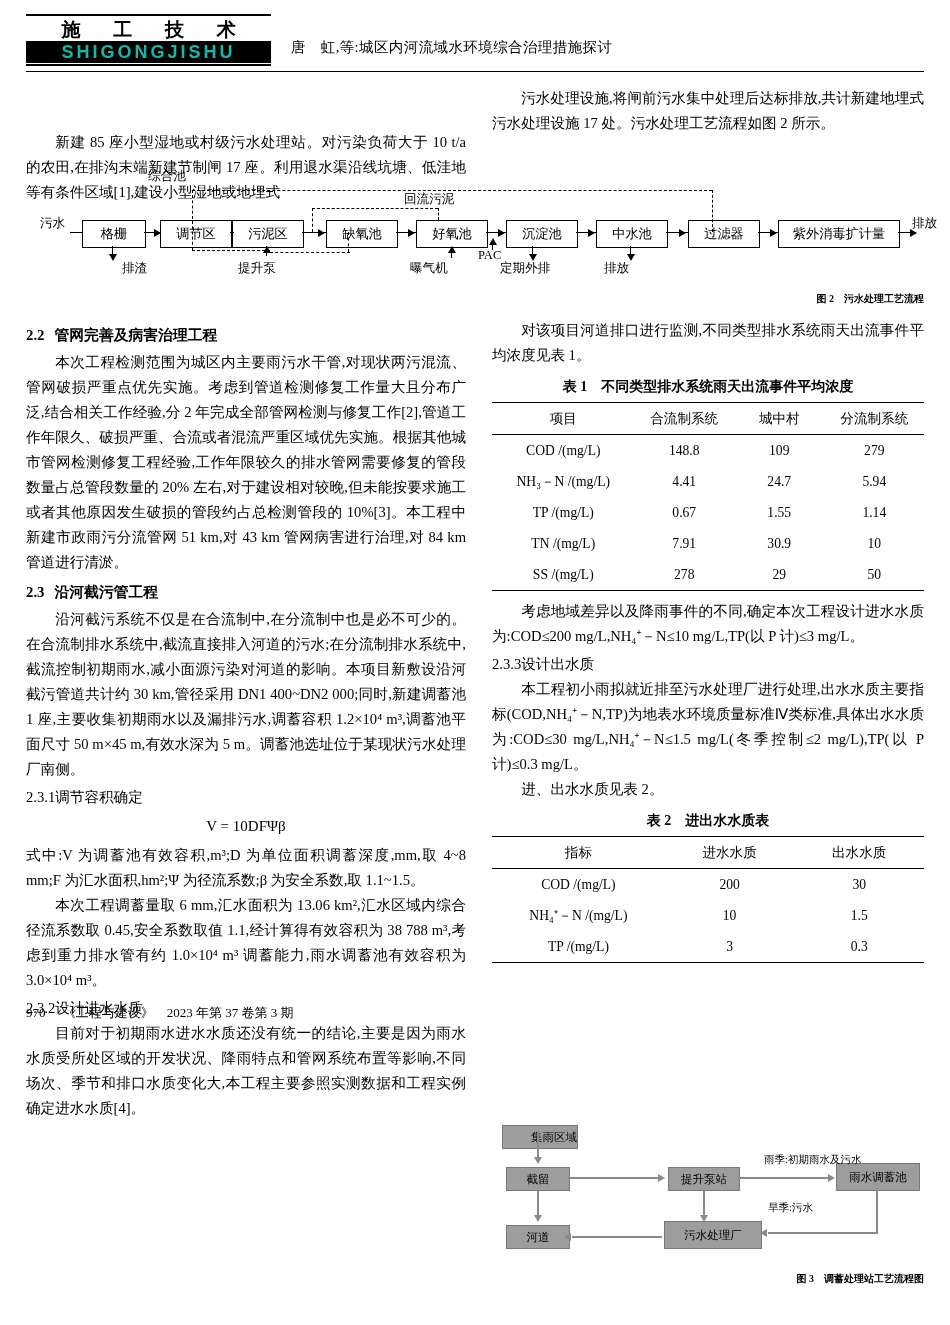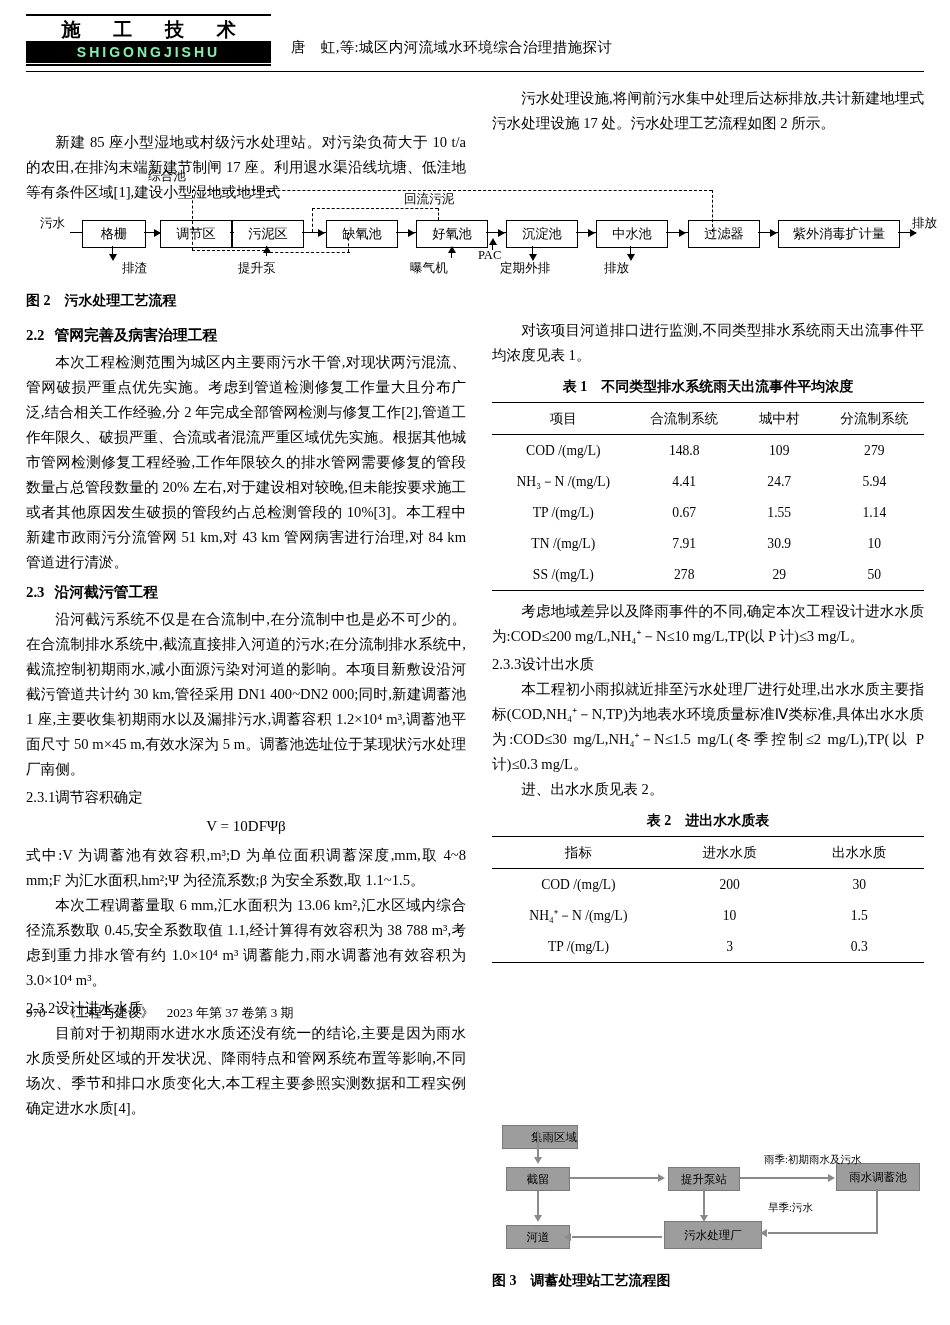--- a/index.html
+++ b/index.html
@@ -25,22 +25,22 @@
     border-top:2px solid #000;border-bottom:2px solid #000;
   }
   .journal-cn{
     position:absolute;left:0;top:1px;width:245px;
     text-align:center;font-size:19px;font-weight:bold;
     letter-spacing:14px;text-indent:14px;
     font-family:"Liberation Serif",serif;
   }
   .journal-en{
     position:absolute;left:0;top:25px;width:245px;height:22px;
-    background:#000;color:#86efac;text-align:center;
-    font-size:14px;font-weight:bold;letter-spacing:3px;
+    background:#000;color:#14b8a6;text-align:center;
+    font-size:18px;font-weight:bold;letter-spacing:3px;
     line-height:22px;
     font-family:"Liberation Sans",sans-serif;
   }
   .running-title{
     position:absolute;left:265px;top:24px;
     font-size:14.5px;letter-spacing:0.4px;
   }
   .hr-top{
     position:absolute;left:26px;top:71px;width:898px;height:0;
     border-top:1.6px solid #000;
@@ -73,22 +73,22 @@
   .fig2 .box{
     position:absolute;border:1.3px solid #000;background:#fff;
     font-size:13.2px;text-align:center;line-height:26px;height:26px;
     top:52px;
   }
   .fig2 .lbl{
     position:absolute;font-size:12.6px;white-space:nowrap;
   }
   .fig2 .ln{position:absolute;background:#000;}
   .figcap{
-    position:absolute;width:898px;left:26px;text-align:left;
-    font-size:14px;font-weight:bold;
+    position:absolute;width:898px;left:26px;text-align:right;
+    font-size:10px;font-weight:bold;
   }
   
   .tbl-title{
     text-align:center;font-weight:bold;font-size:14px;margin:6px 0 3px 0;
   }
   table{
     border-collapse:collapse;width:100%;font-size:13.6px;
   }
   table td,table th{
     text-align:center;padding:3px 0;font-weight:normal;

